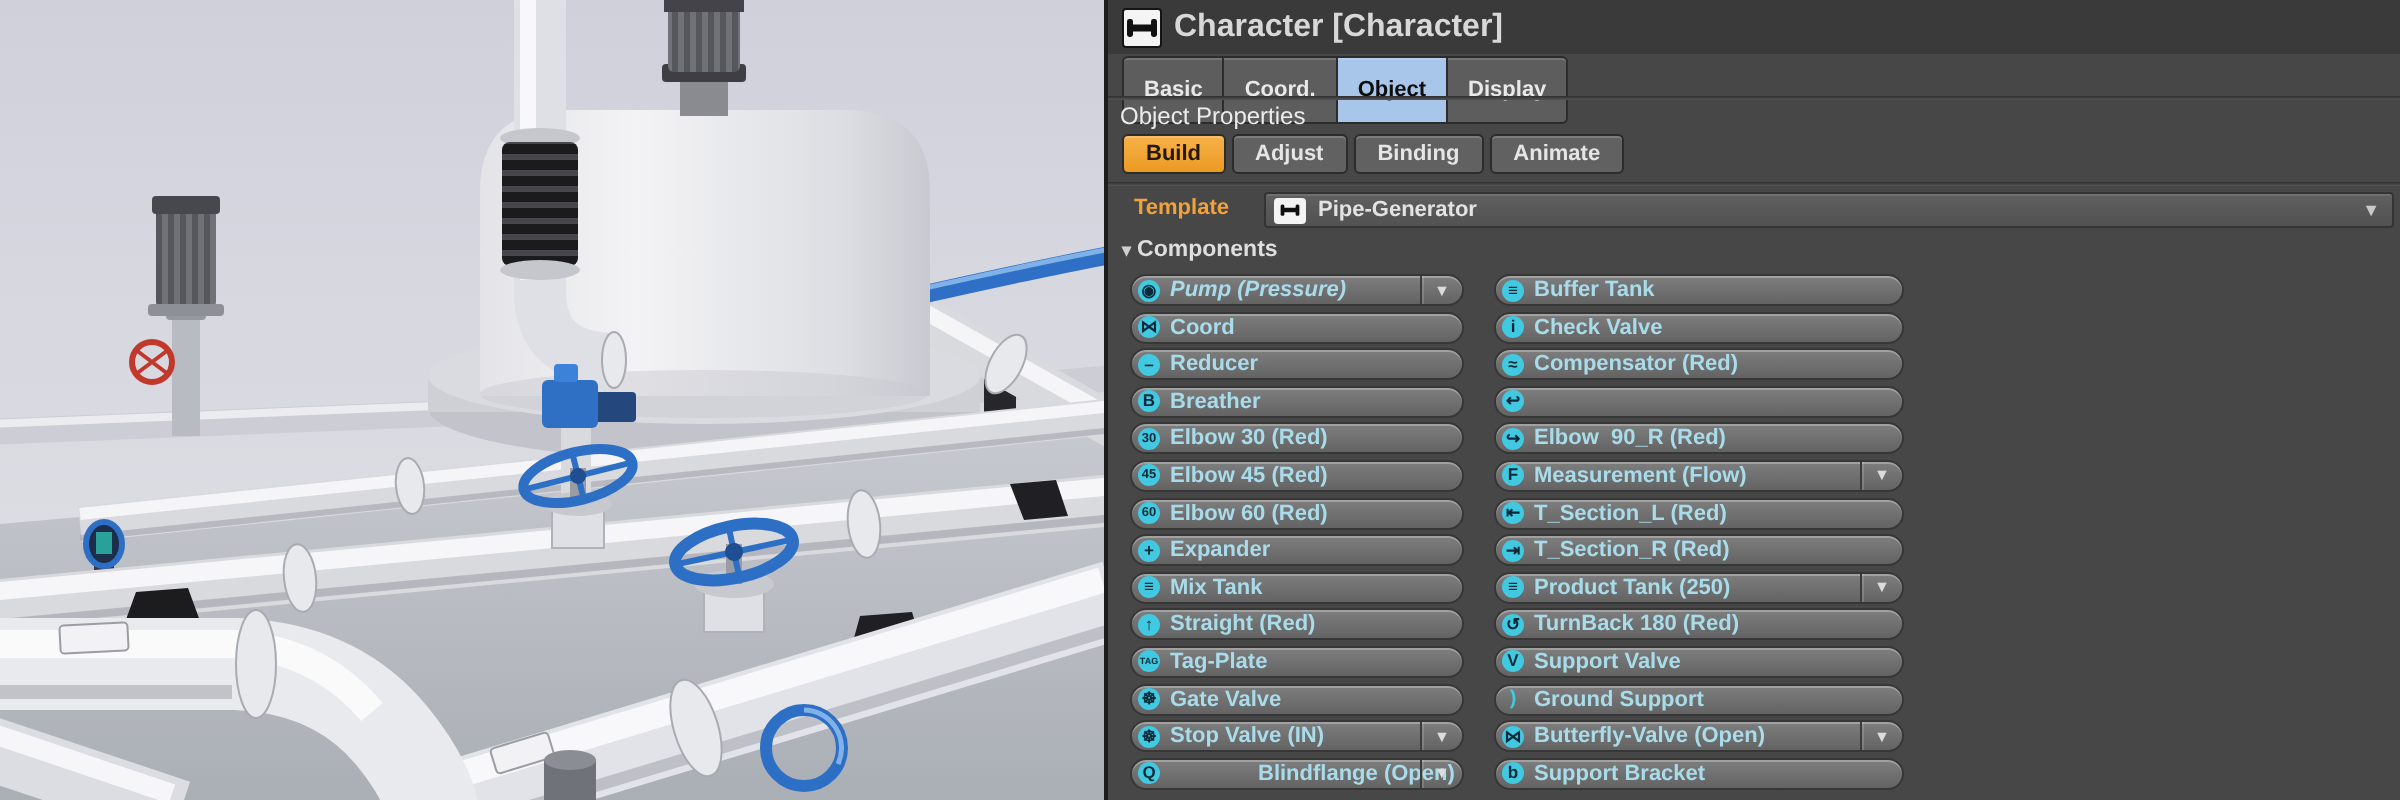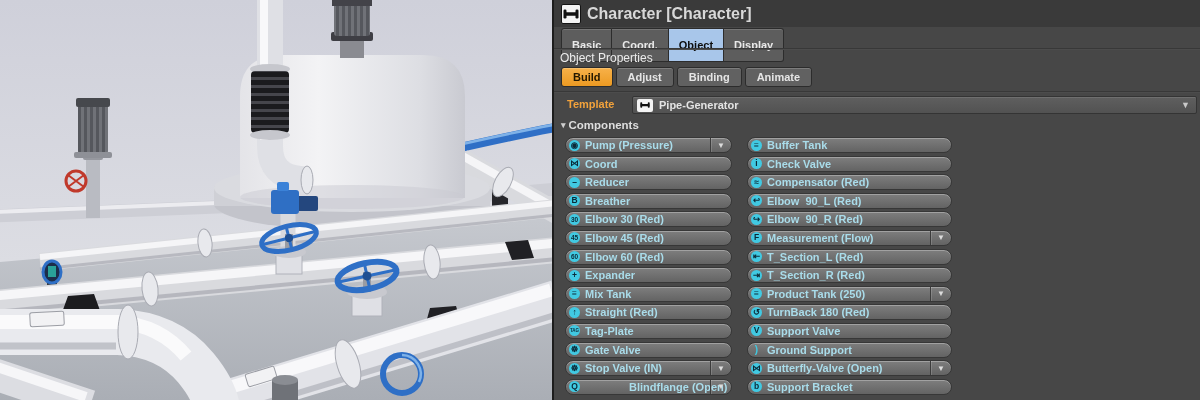--- a/index.html
+++ b/index.html
@@ -264,21 +264,21 @@
     </div>
 
     <div class="comp-header">
       <span class="comp-tri">▾</span>
       <span>Components</span>
     </div>
 
     <div class="col col-left">
         <div class="comp-btn">
           <span class="comp-icon">◉</span>
-          <span class="comp-label" style="padding-right: 20px;">Pump (Pressure)</span>
+          <span class="comp-label" style="padding-right: 20px; font-style: italic;">Pump (Pressure)</span>
           <span class="comp-dd">▼</span>
         </div>
         <div class="comp-btn">
           <span class="comp-icon">⋈</span>
           <span class="comp-label">Coord</span>
         </div>
         <div class="comp-btn">
           <span class="comp-icon">–</span>
           <span class="comp-label">Reducer</span>
         </div>
@@ -337,21 +337,20 @@
         <div class="comp-btn">
           <span class="comp-icon">i</span>
           <span class="comp-label">Check Valve</span>
         </div>
         <div class="comp-btn">
           <span class="comp-icon">≈</span>
           <span class="comp-label">Compensator (Red)</span>
         </div>
         <div class="comp-btn">
           <span class="comp-icon">↩</span>
-          <span class="comp-label">Elbow  90_L (Red)</span>
         </div>
         <div class="comp-btn">
           <span class="comp-icon">↪</span>
           <span class="comp-label">Elbow  90_R (Red)</span>
         </div>
         <div class="comp-btn">
           <span class="comp-icon">F</span>
           <span class="comp-label" style="padding-right: 20px;">Measurement (Flow)</span>
           <span class="comp-dd">▼</span>
         </div>

